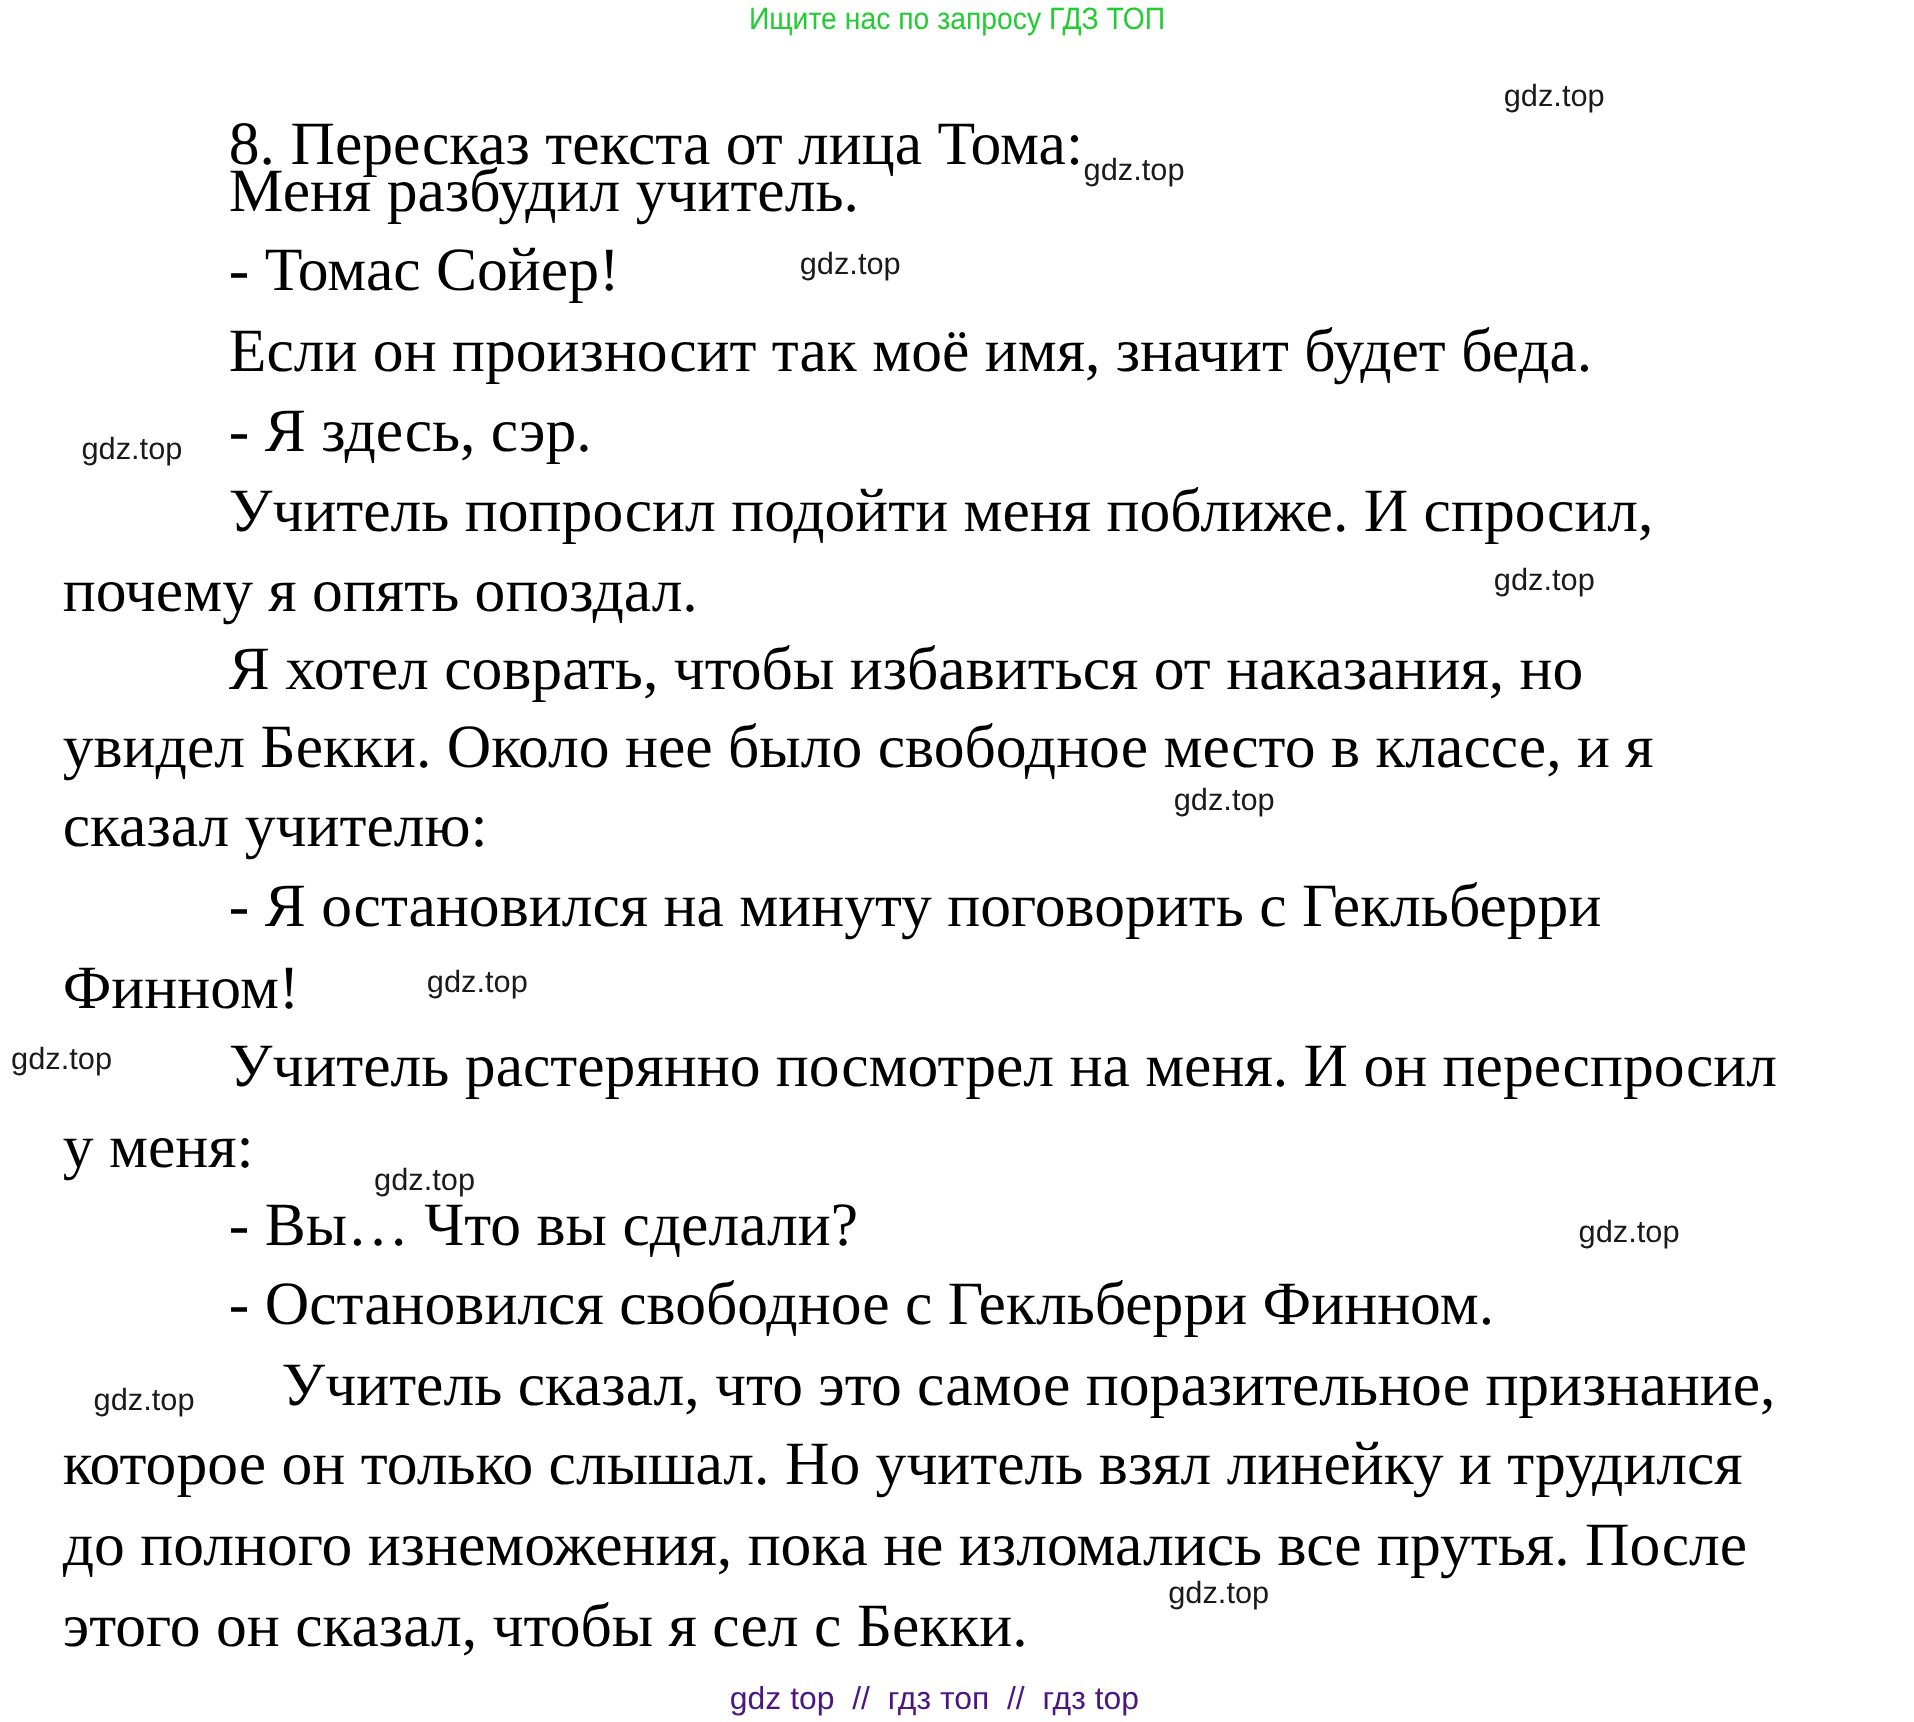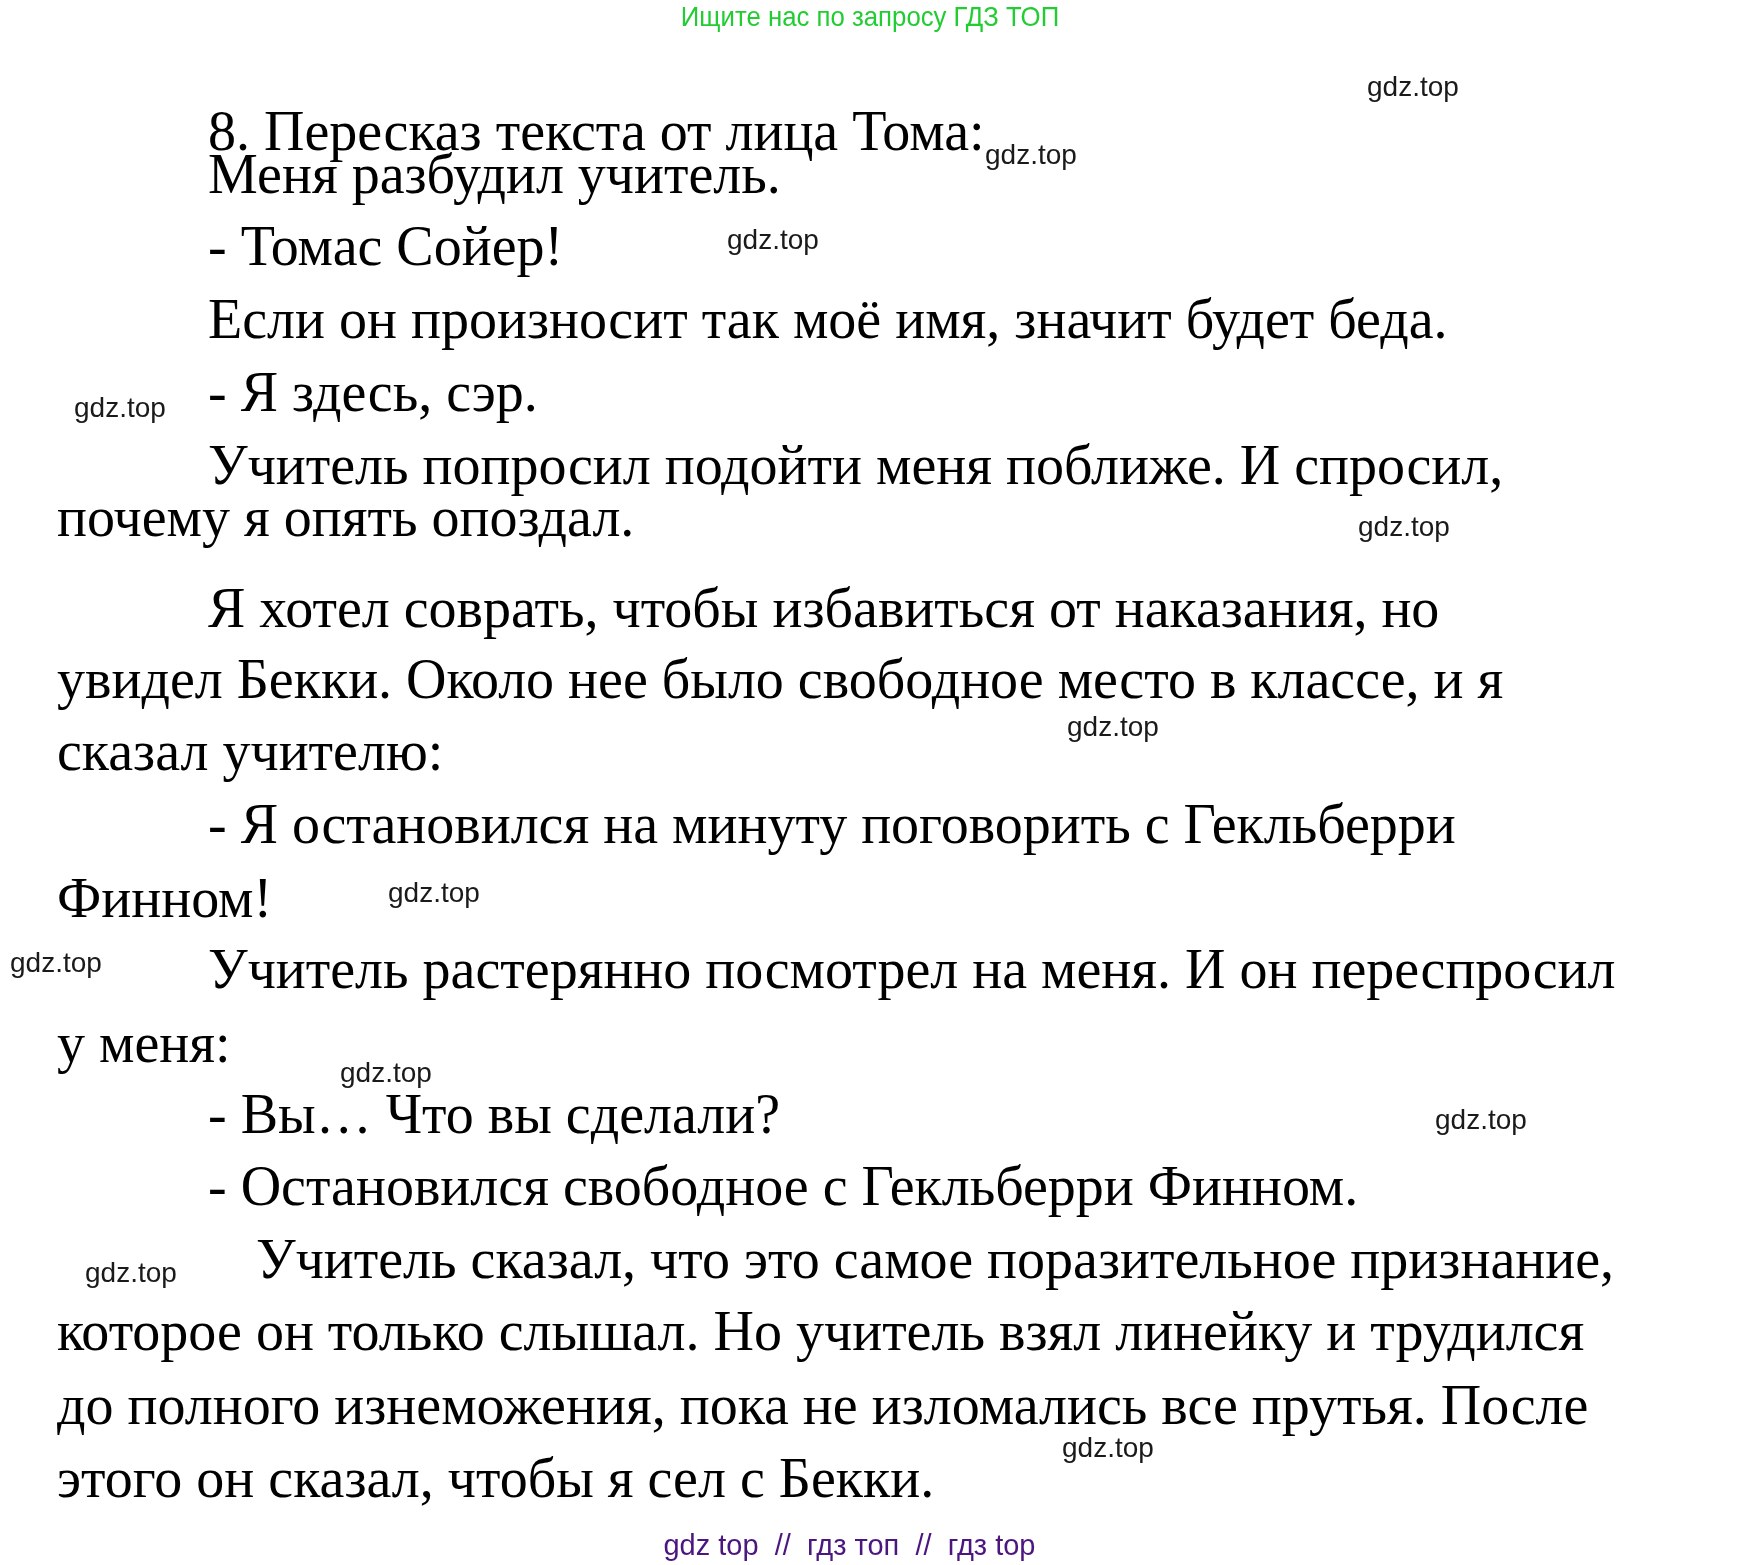--- a/index.html
+++ b/index.html
@@ -29,21 +29,21 @@
 
 <div class="header" style="color: rgb(34, 204, 51);">Ищите нас по запросу ГДЗ ТОП</div>
 
 <div>
   <div class="line" style="left: 208px; top: 73px; margin-top: 30px;">8. Пересказ текста от лица Тома:</div>
   <div class="line" style="left: 208px; top: 146px; text-align: center;">Меня разбудил учитель.</div>
   <div class="line" style="left: 208px; top: 218px;">- Томас Сойер!</div>
   <div class="line" style="left: 208px; top: 291px;">Если он произносит так моё имя, значит будет беда.</div>
   <div class="line" style="left: 208px; top: 364px;">- Я здесь, сэр.</div>
   <div class="line" style="left: 208px; top: 437px;">Учитель попросил подойти меня поближе. И спросил,</div>
-  <div class="line" style="left: 57px; top: 489px; text-align: center;">почему я опять опоздал.</div>
+  <div class="line" style="left: 57px; top: 509px; text-align: center;">почему я опять опоздал.</div>
   <div class="line" style="left: 208px; top: 580px;">Я хотел соврать, чтобы избавиться от наказания, но</div>
   <div class="line" style="left: 57px; top: 651px;">увидел Бекки. Около нее было свободное место в классе, и я</div>
   <div class="line" style="left: 57px; top: 723px;">сказал учителю:</div>
   <div class="line" style="left: 208px; top: 796px;">- Я остановился на минуту поговорить с Гекльберри</div>
   <div class="line" style="left: 57px; top: 870px; font-family: Liberation Serif, serif;">Финном!</div>
   <div class="line" style="left: 208px; top: 941px;">Учитель растерянно посмотрел на меня. И он переспросил</div>
   <div class="line" style="left: 57px; top: 1015px;">у меня:</div>
   <div class="line" style="left: 208px; top: 1086px;">- Вы… Что вы сделали?</div>
   <div class="line" style="left: 208px; top: 1158px;">- Остановился свободное с Гекльберри Финном.</div>
   <div class="line" style="left: 208px; top: 1231px; margin-left: 48px;">Учитель сказал, что это самое поразительное признание,</div>

